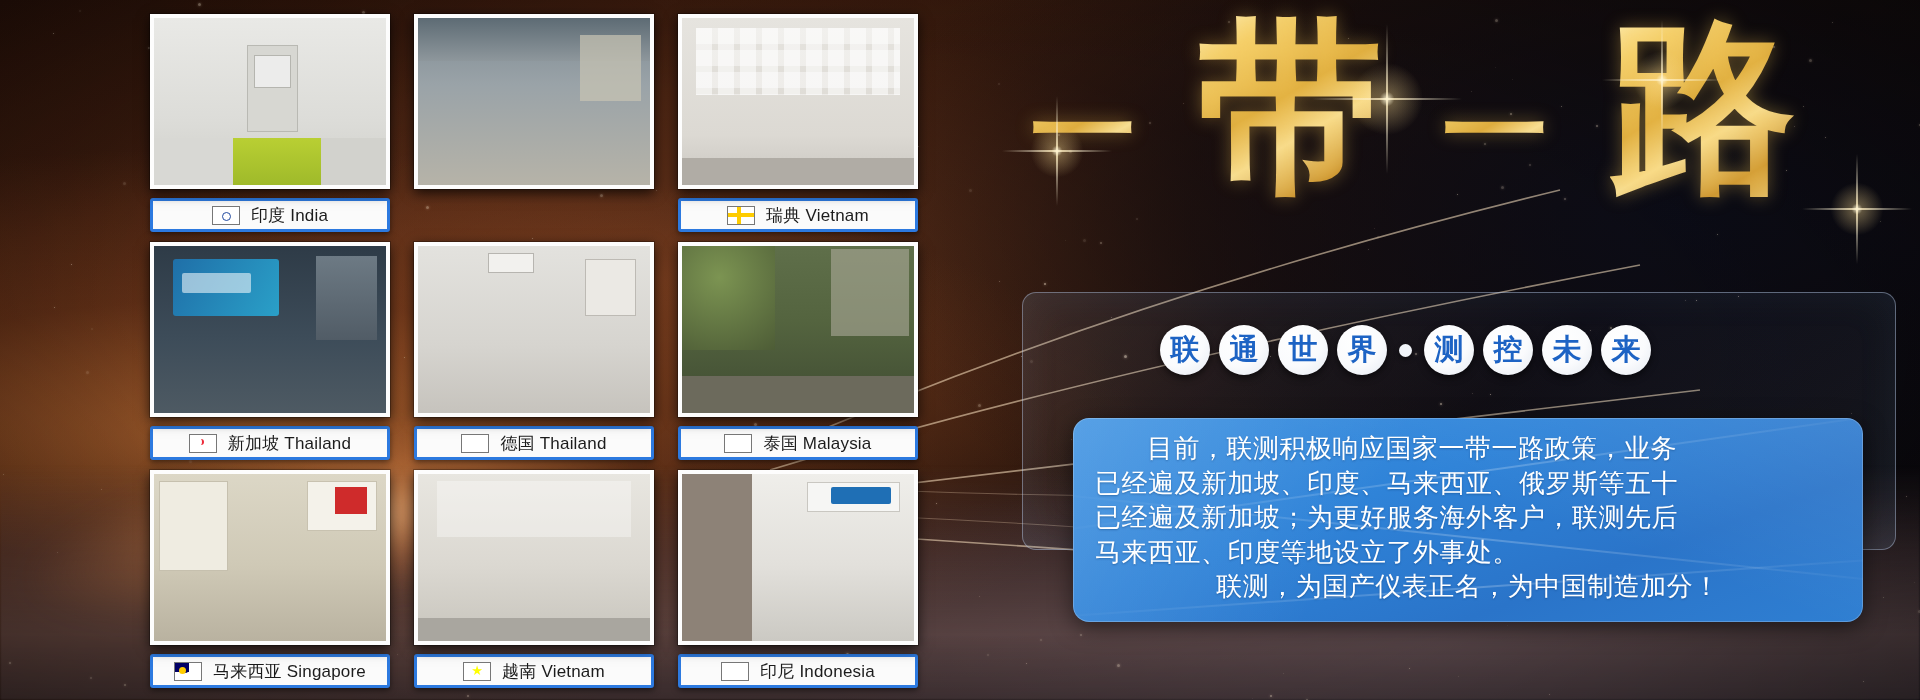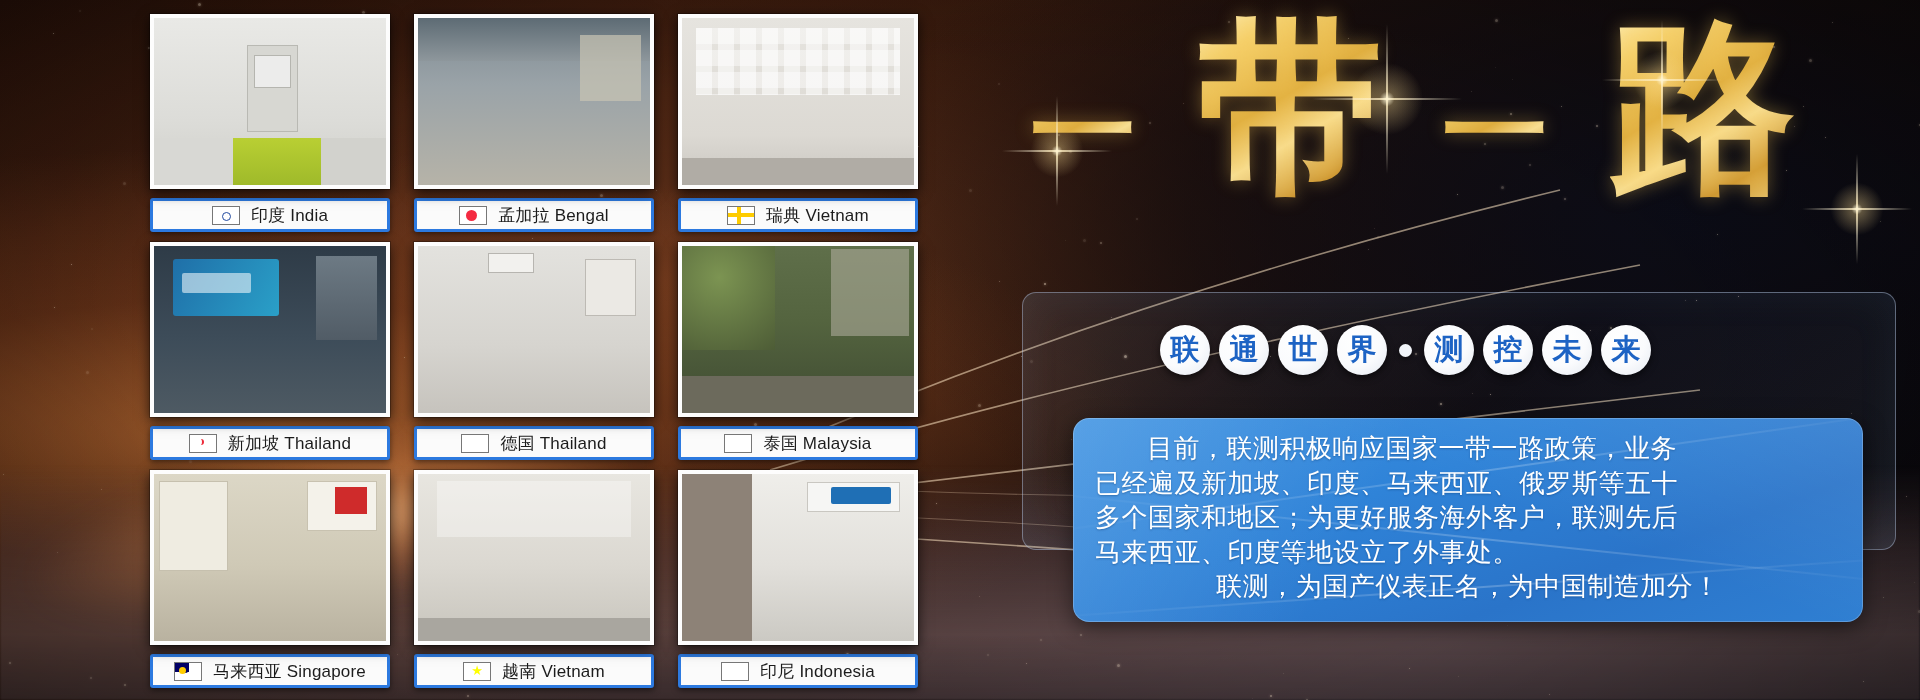--- a/index.html
+++ b/index.html
@@ -527,24 +527,20 @@
               </div>
             <div class="p" style="left:70%;width:20%">
                 <div class="body" style="background:#f6f6f3"></div>
                 <div class="legs" style="background:#ececea"></div>
                 <div class="head" style="top:0%;background:#9c7048"></div>
                 <div class="hair" style="top:-1%;background:#cfcfcf"></div>
               </div>
           </div>
         </div>
       </div>
-      <div class="label">
-        <span class="flag f-bengal"></span>
-        <span class="txt">孟加拉 Bengal</span>
-      </div>
     </div>
 
     <div class="cell r0 c2">
       <div class="photo">
         <div class="scene">
           <div class="sc-wall" style="background:linear-gradient(to bottom,#e6e4df 0%,#dcd9d3 70%,#c9c6c0 100%)"></div>
           <div style="position:absolute;left:6%;top:6%;width:88%;height:40%;background:
             repeating-linear-gradient(to right, rgba(255,255,255,.55) 0 16px, rgba(0,0,0,0) 16px 22px),
             repeating-linear-gradient(to bottom, rgba(255,255,255,.45) 0 16px, rgba(0,0,0,0) 16px 22px);"></div>
           <div class="sc-floor" style="height:16%;background:#b0aca5"></div>
@@ -894,18 +890,18 @@
     <span class="cc">未</span>
     <span class="cc">来</span>
   </div>
 
   <div class="blue-panel">
     <div class="streak" style="left:-40px;top:52px;width:900px;transform:rotate(-8deg)"></div>
     <div class="streak" style="left:-40px;top:120px;width:900px;transform:rotate(6deg)"></div>
     <div class="streak" style="left:-40px;top:168px;width:900px;transform:rotate(-4deg)"></div>
     <p class="indent">目前，联测积极响应国家一带一路政策，业务</p>
     <p>已经遍及新加坡、印度、马来西亚、俄罗斯等五十</p>
-    <p>多个国家和地区；为更好服务海外客户，联测先后</p>
+    <p>已经遍及新加坡；为更好服务海外客户，联测先后</p>
     <p>马来西亚、印度等地设立了外事处。</p>
     <p class="center">联测，为国产仪表正名，为中国制造加分！</p>
   </div>
 
 </div>
 
 </body></html>

